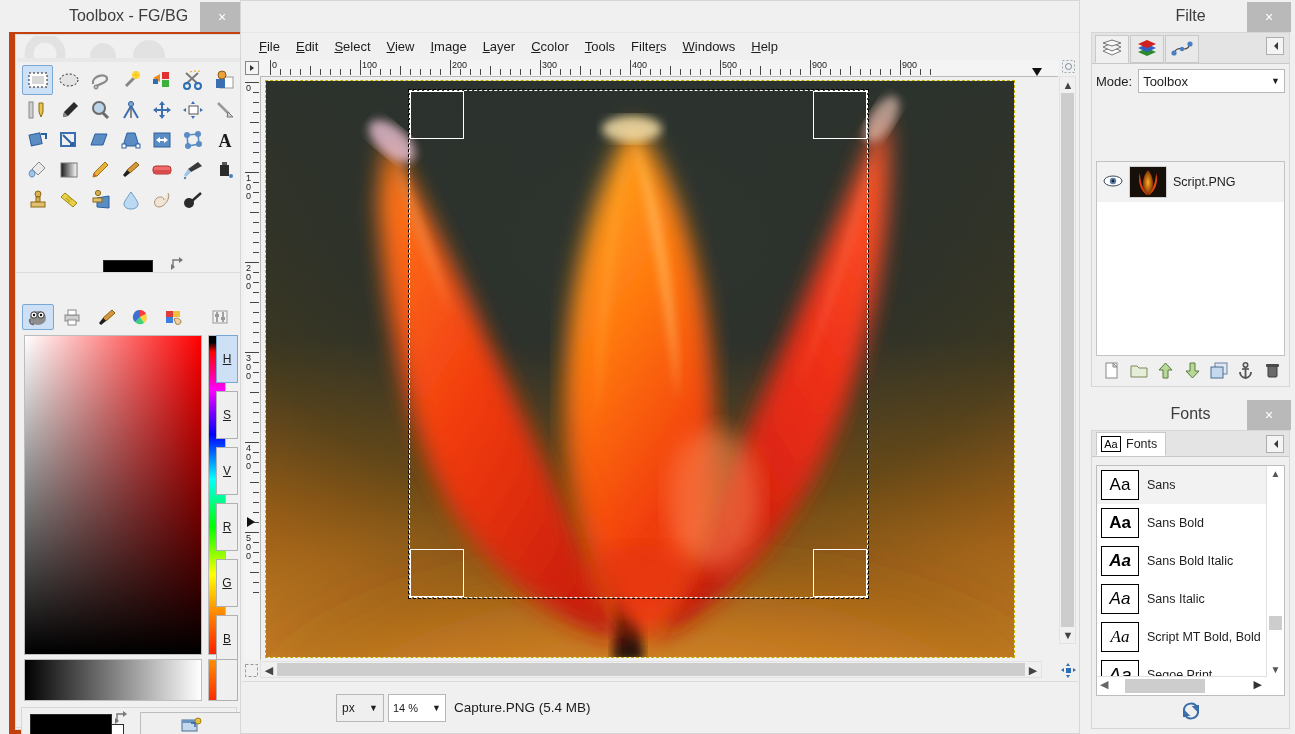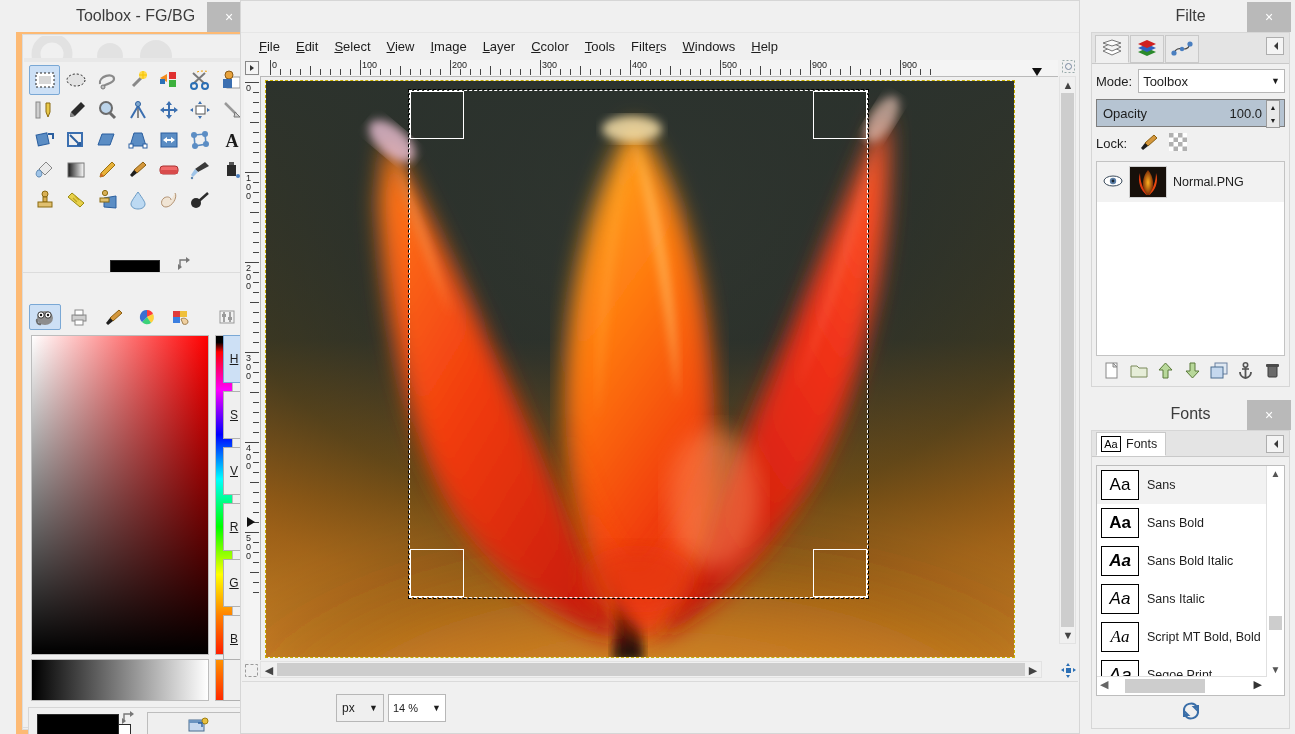--- a/index.html
+++ b/index.html
@@ -17,21 +17,21 @@
   .titlebar{height:32px;position:relative;background:#ffffff;}
   .title-text{
     position:absolute;left:0;right:0;top:0;height:32px;line-height:32px;
     text-align:center;font-size:16px;color:#3c3c3c;font-family:"Liberation Sans",sans-serif;
   }
   .winbtn{position:absolute;top:0;width:44px;height:30px;line-height:30px;text-align:center;
     color:#fff;font-size:14px;background:#b9b9b9;cursor:default;}
   .winbtn.plain{background:transparent;color:#3c3c3c;font-size:15px;width:42px;}
 
   
-  #toolbox{left:16px;top:0;width:239px;height:734px;border:none;background:#fdba74;}
+  #toolbox{left:9px;top:0;width:239px;height:734px;border:none;background:#c2410c;}
   #toolbox .titlebar{background:#f0f0f0;}
   .tb-body{position:absolute;left:6px;top:34px;right:5px;bottom:4px;
     background:#f0f0f0;border:1px solid #dcdcdc;box-sizing:border-box;}
   .tb-wilber{position:absolute;left:1px;top:1px;right:1px;height:26px;overflow:hidden;}
   .tb-wilber svg{display:block;}
   .tool-grid{position:absolute;left:6px;top:30px;width:218px;
     display:grid;grid-template-columns:repeat(7,31.2px);grid-auto-rows:30px;}
   .tool{width:31px;height:30px;display:flex;align-items:center;justify-content:center;
     box-sizing:border-box;cursor:default;}
   .tool.active{background:#cde0f5;border:1px solid #7aa8d5;border-radius:2px;}
@@ -839,20 +839,21 @@
 
     <div class="statusbar">
       <div class="unit-combo">
         <span>px</span>
         <span style="font-size:9px;">▼</span>
       </div>
       <div class="zoom-combo">
         <span>14 %</span>
         <span style="font-size:9px;">▼</span>
       </div>
+      <div class="status-text">Capture.PNG (5.4 MB)</div>
     </div>
   </div>
 
   <div class="win" id="layers">
     <div class="titlebar">
       <div class="title-text">Filte</div>
       <div class="winbtn" style="right:4px;top:2px;">×</div>
     </div>
 
     <div class="panel-body">
@@ -883,51 +884,21 @@
       </div>
 
       <div class="row" style="top:36px;">
         <span class="lbl">Mode:</span>
         <div class="combo">
           <span>Toolbox</span>
           <span style="font-size:9px;">▼</span>
         </div>
       </div>
 
-      <div class="opacity" style="top:66px;">
-        <span>Opacity</span>
-        <span style="padding-right:16px;">100.0</span>
-        <div class="spin">
-          <span style="font-size:7px;line-height:7px;">▲</span>
-          <span style="font-size:7px;line-height:7px;">▼</span>
-        </div>
-      </div>
-
-      <div class="row" style="top:100px;">
-        <span class="lbl">Lock:</span>
-        <span style="margin-left:6px;">
-          <svg width="20" height="18">
-              <path d="M15 2 L18 5 L9 13 L6 10 Z" fill="#d4973c" stroke="#8a5f10"></path>
-              <path d="M6 10 L9 13 L4 17 L2 15 Z" fill="#1f1f1f"></path>
-            </svg>
-        </span>
-        <span style="margin-left:4px;">
-          <svg width="18" height="18">
-              <rect width="18" height="18" fill="#fff"></rect>
-              <rect x="0" y="0" width="4.5" height="4.5" fill="#b0b0b0"></rect>
-              <rect x="9" y="0" width="4.5" height="4.5" fill="#b0b0b0"></rect>
-              <rect x="4.5" y="4.5" width="4.5" height="4.5" fill="#b0b0b0"></rect>
-              <rect x="13.5" y="4.5" width="4.5" height="4.5" fill="#b0b0b0"></rect>
-              <rect x="0" y="9" width="4.5" height="4.5" fill="#b0b0b0"></rect>
-              <rect x="9" y="9" width="4.5" height="4.5" fill="#b0b0b0"></rect>
-              <rect x="4.5" y="13.5" width="4.5" height="4.5" fill="#b0b0b0"></rect>
-              <rect x="13.5" y="13.5" width="4.5" height="4.5" fill="#b0b0b0"></rect>
-            </svg>
-        </span>
-      </div>
+
 
       <div class="layerlist">
         <div class="layerrow">
           <span>
             <svg width="20" height="14">
                 <ellipse cx="10" cy="7" rx="9" ry="5" fill="#fff" stroke="#3a4a5a"></ellipse>
                 <circle cx="10" cy="7" r="3.2" fill="#5b7fa8"></circle>
                 <circle cx="10" cy="7" r="1.4" fill="#1a2630"></circle>
               </svg>
           </span>
@@ -936,21 +907,21 @@
                 <rect width="36" height="30" fill="#17100a"></rect>
                 <radialGradient id="th">
                   <stop offset="0" stop-color="#ffb020"></stop>
                   <stop offset="1" stop-color="#7a2a05"></stop>
                 </radialGradient>
                 <path d="M18 3 C24 10 25 20 20 28 L16 28 C11 20 12 10 18 3 Z" fill="url(#th)"></path>
                 <path d="M10 6 C10 14 13 22 17 28 C11 24 7 15 10 6 Z" fill="#e03a10"></path>
                 <path d="M26 6 C26 14 23 22 19 28 C25 24 29 15 26 6 Z" fill="#e8470f"></path>
               </svg>
           </span>
-          <span class="fontname">Normal.PNG</span>
+          <span class="fontname">Script.PNG</span>
         </div>
       </div>
 
       <div class="lbtns">
         <span class="lbtn">
           <svg width="17" height="17">
               <rect x="2" y="1" width="11" height="15" fill="#fff" stroke="#888"></rect>
               <path d="M9 1 L13 5 L9 5 Z" fill="#ddd" stroke="#888"></path>
             </svg>
         </span>

